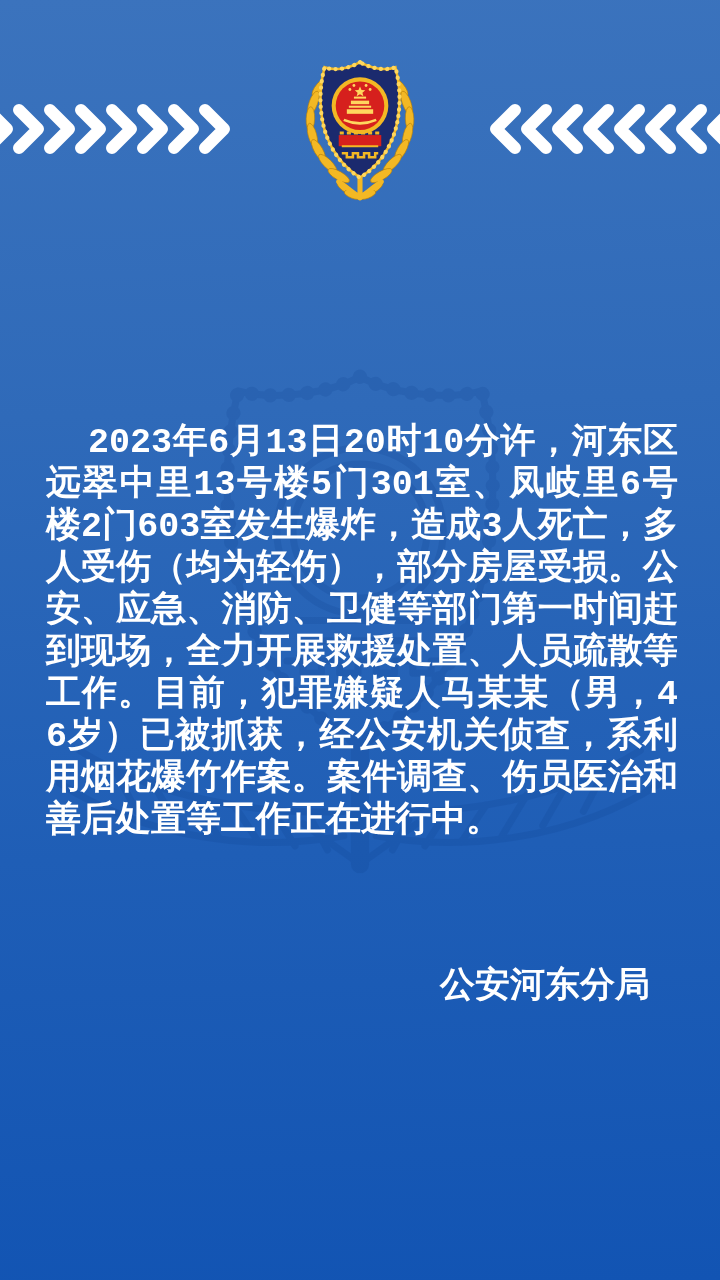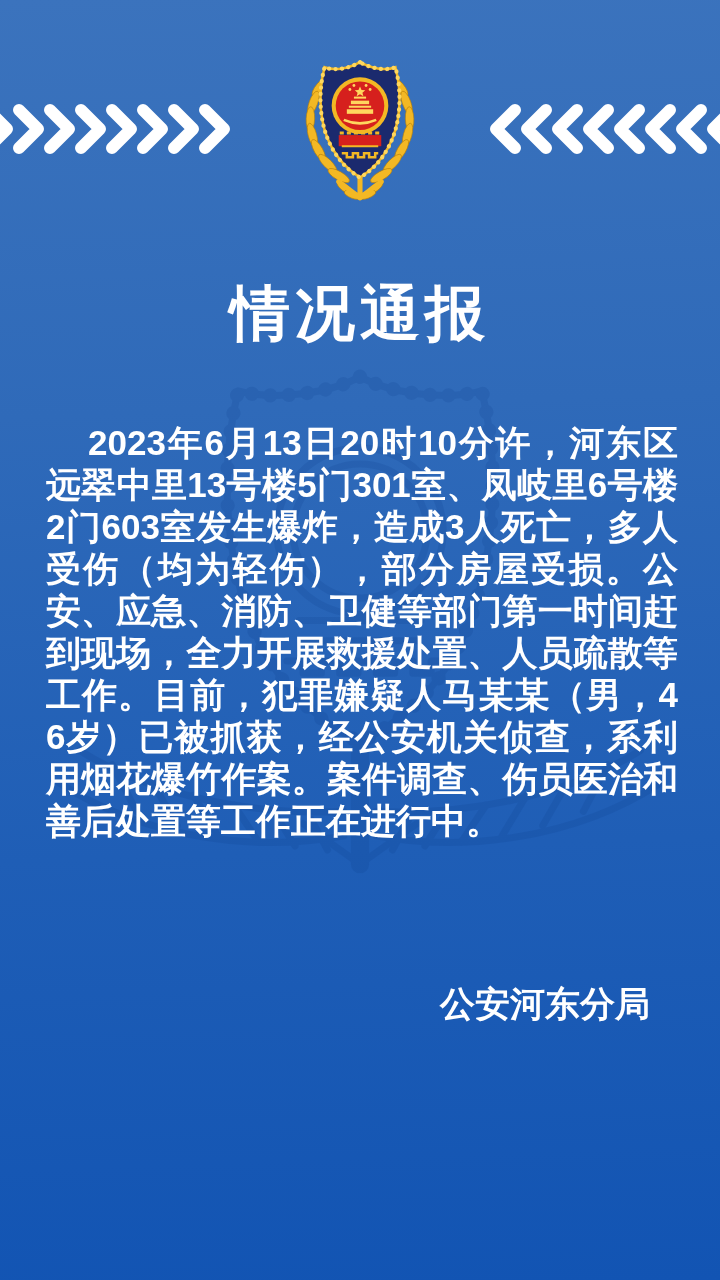--- a/index.html
+++ b/index.html
@@ -19,25 +19,25 @@
   .chevrons svg{display:block;}
   .emblem{position:absolute;left:50%;top:48px;transform:translateX(-50%);width:132px;height:162px;}
   .title{
     position:absolute;top:274px;left:0;width:720px;margin:0;
     font-family:"Liberation Serif","DejaVu Serif",serif;
     font-size:60px;font-weight:bold;color:#ffffff;text-align:center;letter-spacing:5px;
   }
   .body-text{
     position:absolute;top:422px;left:46px;width:632px;margin:0;
     font-size:35px;font-weight:bold;color:#ffffff;line-height:42px;
-    text-align:justify;text-indent:42px;overflow-wrap:anywhere;word-break:break-all;
+    text-align:justify;text-indent:42px;overflow-wrap:anywhere;word-break:break-all;font-family:Liberation Mono, monospace;
   }
   .signature{
     position:absolute;top:962px;right:70px;
-    font-size:35px;font-weight:bold;color:#ffffff;line-height:43px;text-align:center;margin-top:20px;
+    font-size:35px;font-weight:bold;color:#ffffff;line-height:43px;text-align:center;
   }
 </style>
 </head>
 <body>
 
 <div class="page">
 
   <svg class="watermark" viewBox="0 0 320 300" fill="none" stroke="#0b3c8a" stroke-width="3.5" stroke-linecap="round" stroke-linejoin="round">
     <path d="M160,12 C146,20 118,24 100,19 C90,60 94,110 112,146 C124,168 140,182 160,192 C180,182 196,168 208,146 C226,110 230,60 220,19 C202,24 174,20 160,12 Z"></path>
     <path d="M160,12 C146,20 118,24 100,19 C90,60 94,110 112,146 C124,168 140,182 160,192 C180,182 196,168 208,146 C226,110 230,60 220,19 C202,24 174,20 160,12 Z" stroke-width="7" stroke-dasharray="0.1 9"></path>
@@ -148,21 +148,20 @@
       <path d="M54,58 h22" stroke-width="2"></path>
       <rect x="52" y="60.5" width="26" height="4.5" stroke="none"></rect>
       <path d="M49,71 Q65,78 81,71" stroke-width="2.6" fill="none"></path>
     </g>
     <path d="M45,84 h40" stroke="#f3b824" stroke-width="3" stroke-dasharray="4 3"></path>
     <rect x="44" y="86" width="42" height="11" fill="#d6201d"></rect>
     <path d="M47,97 h36" stroke="#f3b824" stroke-width="2"></path>
     <path d="M47,104 h5 v4 h6 v-4 h5 v4 h6 v-4 h5 v4 h6 v-4 h3" stroke="#f3b824" stroke-width="2.5" fill="none"></path>
   </svg>
 
-  <h1 class="title">情况通报</h1>
 
   <p class="body-text">2023年6月13日20时10分许，河东区远翠中里13号楼5门301室、凤岐里6号楼2门603室发生爆炸，造成3人死亡，多人受伤（均为轻伤），部分房屋受损。公安、应急、消防、卫健等部门第一时间赶到现场，全力开展救援处置、人员疏散等工作。目前，犯罪嫌疑人马某某（男，46岁）已被抓获，经公安机关侦查，系利用烟花爆竹作案。案件调查、伤员医治和善后处置等工作正在进行中。</p>
 
   <div class="signature">
     <div>公安河东分局</div>
   </div>
 
 </div>
 
 </body></html>

